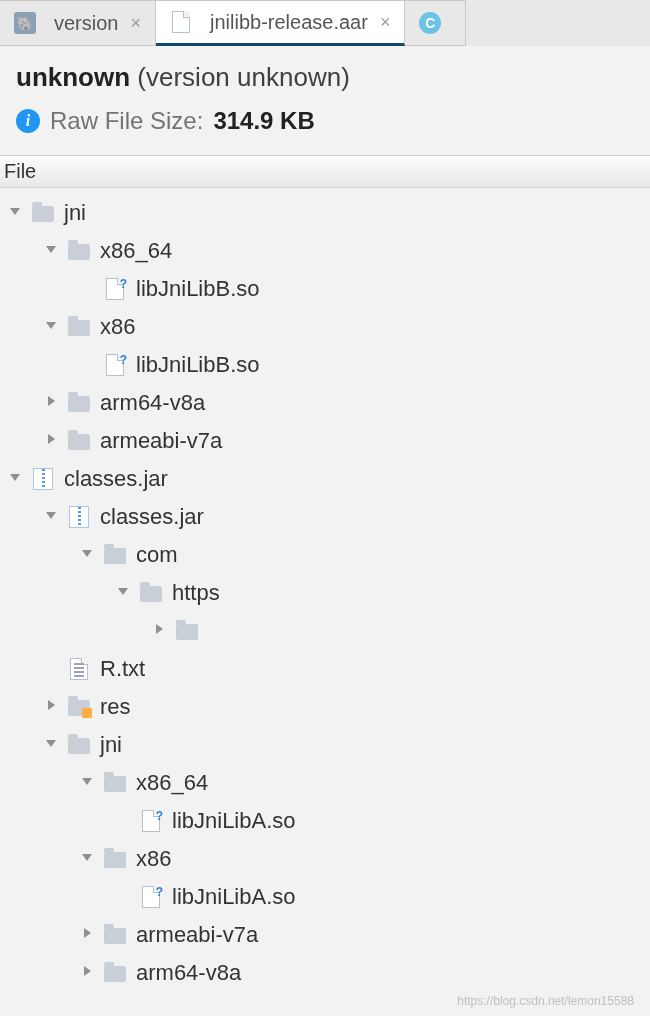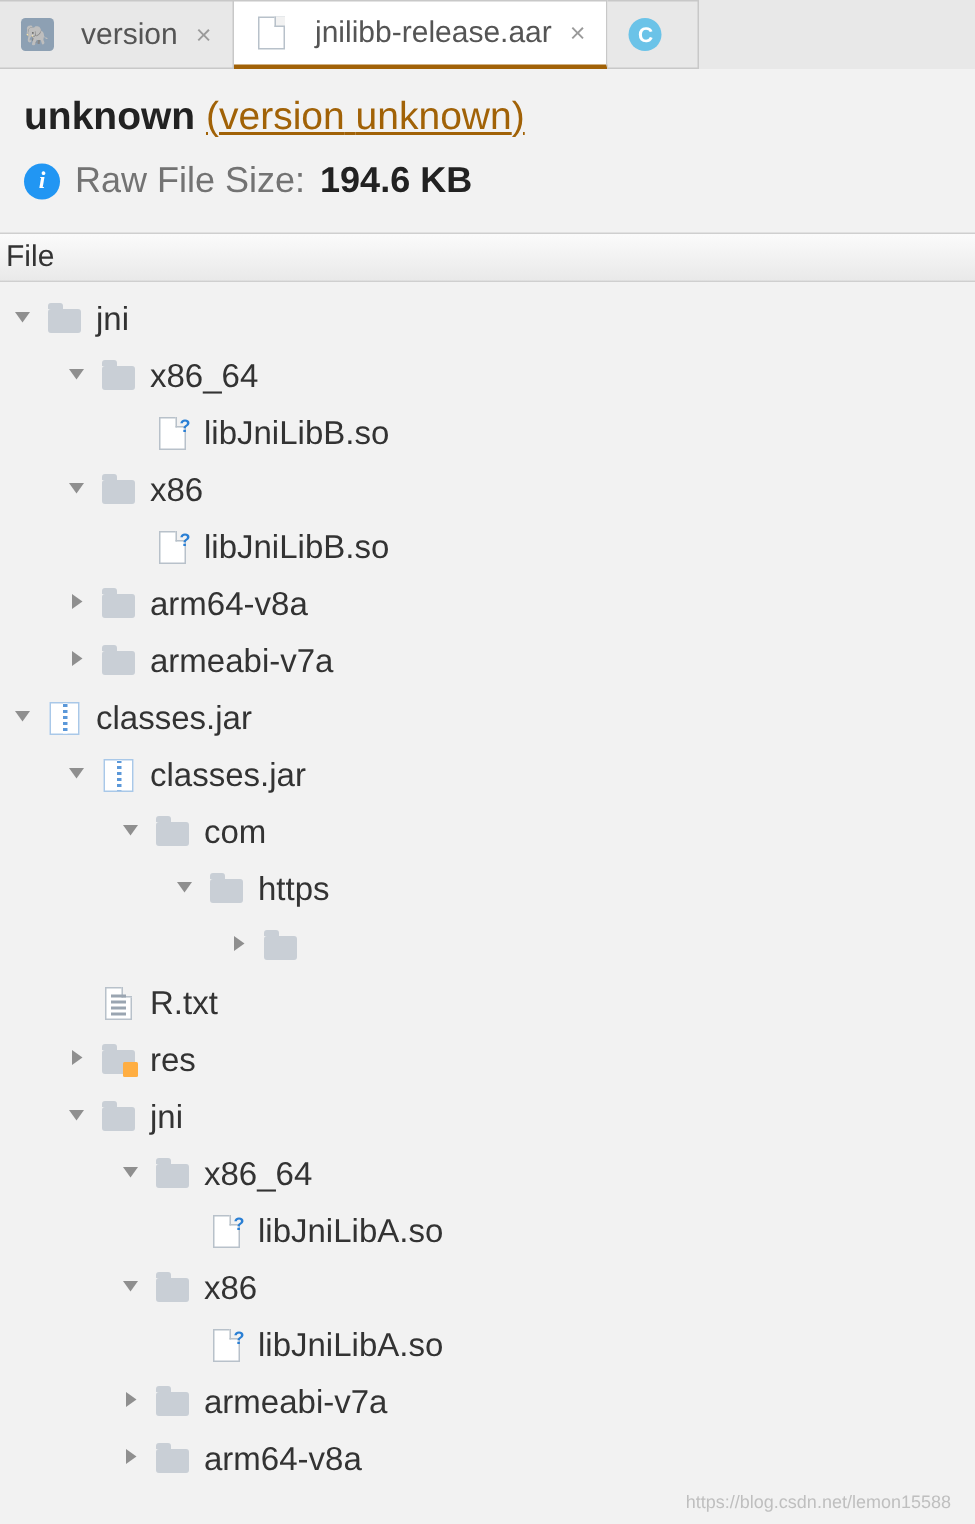--- a/index.html
+++ b/index.html
@@ -2,28 +2,28 @@
 <html><head>
 <meta charset="utf-8">
 <style>
 * { margin: 0; padding: 0; box-sizing: border-box; font-family: -apple-system, "Helvetica Neue", Arial, sans-serif; }
 body { background: #f2f2f2; width: 650px; height: 1016px; overflow: hidden; color: #333; }
 
 
 .tabs { display: flex; height: 46px; background: #e8e8e8; align-items: stretch; user-select: none; }
 .tab { display: flex; align-items: center; gap: 8px; padding: 0 14px; border-right: 1px solid #c8c8c8; border-top: 1px solid #c8c8c8; border-bottom: 1px solid #c8c8c8; font-size: 20px; color: #555; cursor: pointer; }
 .tab.inactive { background: #e8e8e8; }
-.tab.active { background: #ffffff; border-bottom: 3px solid #a16207; }
+.tab.active { background: #ffffff; border-bottom: 3px solid #0c4a6e; }
 .tab .close { color: #9a9a9a; font-size: 18px; margin-left: 4px; }
 
 
 .info { padding: 16px 16px 20px 16px; background: #f2f2f2; }
 .title-line { font-size: 26px; margin-bottom: 14px; }
 .title-line .bold { font-weight: 700; color: #222; }
-.title-line .paren { color: #a16207; text-decoration: underline; }
+.title-line .paren { color: #404040; }
 .size-line { font-size: 24px; display: flex; align-items: center; gap: 10px; }
 .size-line .label { color: #737373; }
 .size-line .value { font-weight: 700; color: #222; }
 .info-icon { width: 24px; height: 24px; border-radius: 50%; background: #2196f3; color: #fff; display: inline-flex; align-items: center; justify-content: center; font-family: Georgia, serif; font-style: italic; font-weight: bold; font-size: 16px; }
 
 
 .file-hdr { padding: 4px 4px; font-size: 20px; color: #333; background: linear-gradient(#fbfbfb, #e9e9e9); border-top: 1px solid #cfcfcf; border-bottom: 1px solid #cfcfcf; }
 
 
 .tree { padding: 6px 0 0 0; font-size: 22px; line-height: 38px; }
@@ -79,21 +79,21 @@
   <div class="title-line">
     <span class="bold">unknown</span>
     <span class="paren">
       (<span>version</span>
       <span>unknown</span>)
     </span>
   </div>
   <div class="size-line">
     <span class="info-icon">i</span>
     <span class="label">Raw File Size:</span>
-    <span class="value">194.6 KB</span>
+    <span class="value">314.9 KB</span>
   </div>
 </div>
 
 <div class="file-hdr">File</div>
 
 <div class="tree" id="tree">
     <div class="row">
       <span class="indent" style="width: 8px;"></span>
       <span class="arrow">
         <svg width="14" height="14">

